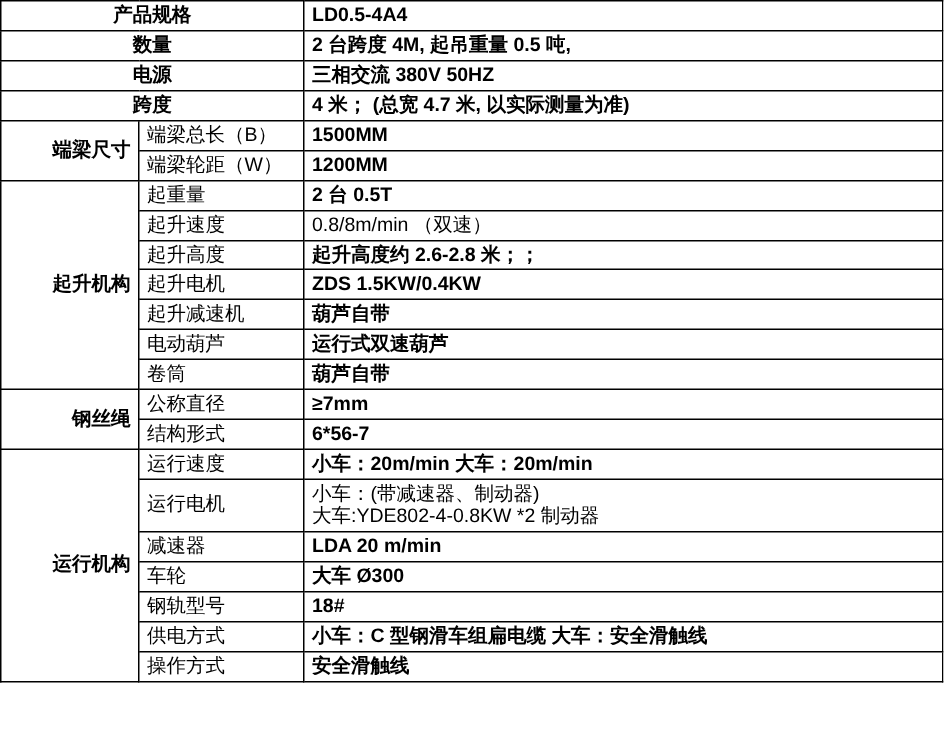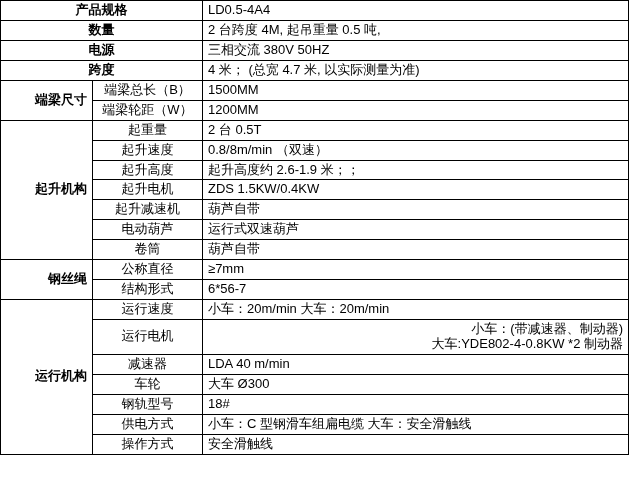--- a/index.html
+++ b/index.html
@@ -32,28 +32,29 @@
     font-weight: bold;
     white-space: nowrap;
   }
   td.group-cell {
     text-align: right;
     font-weight: bold;
     font-size: 13.5px;
     white-space: nowrap;
   }
   td.sub-cell {
-    text-align: center;
+    text-align: left;
     padding-left: 8px;
     white-space: nowrap;
     margin-top: 29px;
   }
   td.value-cell {
     text-align: left;
     padding-left: 8px;
+    font-weight: bold;
   }
   td.bold-value {
     font-weight: normal;
     font-size: 13.5px;
   }
   .col-a { width: 92px; }
   .col-b { width: 110px; }
 </style>
 </head>
 <body>
@@ -100,21 +101,21 @@
       <td class="group-cell" rowspan="7">起升机构</td>
       <td class="sub-cell">起重量</td>
       <td class="value-cell">2 台 0.5T</td>
     </tr>
     <tr>
       <td class="sub-cell">起升速度</td>
       <td class="value-cell bold-value">0.8/8m/min （双速）</td>
     </tr>
     <tr>
       <td class="sub-cell">起升高度</td>
-      <td class="value-cell">起升高度约 2.6-1.9 米；；</td>
+      <td class="value-cell">起升高度约 2.6-2.8 米；；</td>
     </tr>
     <tr>
       <td class="sub-cell">起升电机</td>
       <td class="value-cell">ZDS 1.5KW/0.4KW</td>
     </tr>
     <tr>
       <td class="sub-cell">起升减速机</td>
       <td class="value-cell">葫芦自带</td>
     </tr>
     <tr>
@@ -136,26 +137,26 @@
       <td class="value-cell">6*56-7</td>
     </tr>
 
     <tr>
       <td class="group-cell" rowspan="7">运行机构</td>
       <td class="sub-cell">运行速度</td>
       <td class="value-cell">小车：20m/min    大车：20m/min</td>
     </tr>
     <tr>
       <td class="sub-cell">运行电机</td>
-      <td class="value-cell bold-value" style="white-space: pre-line; text-align: right;">小车：(带减速器、制动器)
+      <td class="value-cell bold-value" style="white-space: pre-line;">小车：(带减速器、制动器)
 大车:YDE802-4-0.8KW *2 制动器</td>
     </tr>
     <tr>
       <td class="sub-cell">减速器</td>
-      <td class="value-cell">LDA 40 m/min</td>
+      <td class="value-cell">LDA 20 m/min</td>
     </tr>
     <tr>
       <td class="sub-cell">车轮</td>
       <td class="value-cell">大车 Ø300</td>
     </tr>
     <tr>
       <td class="sub-cell">钢轨型号</td>
       <td class="value-cell">18#</td>
     </tr>
     <tr>

